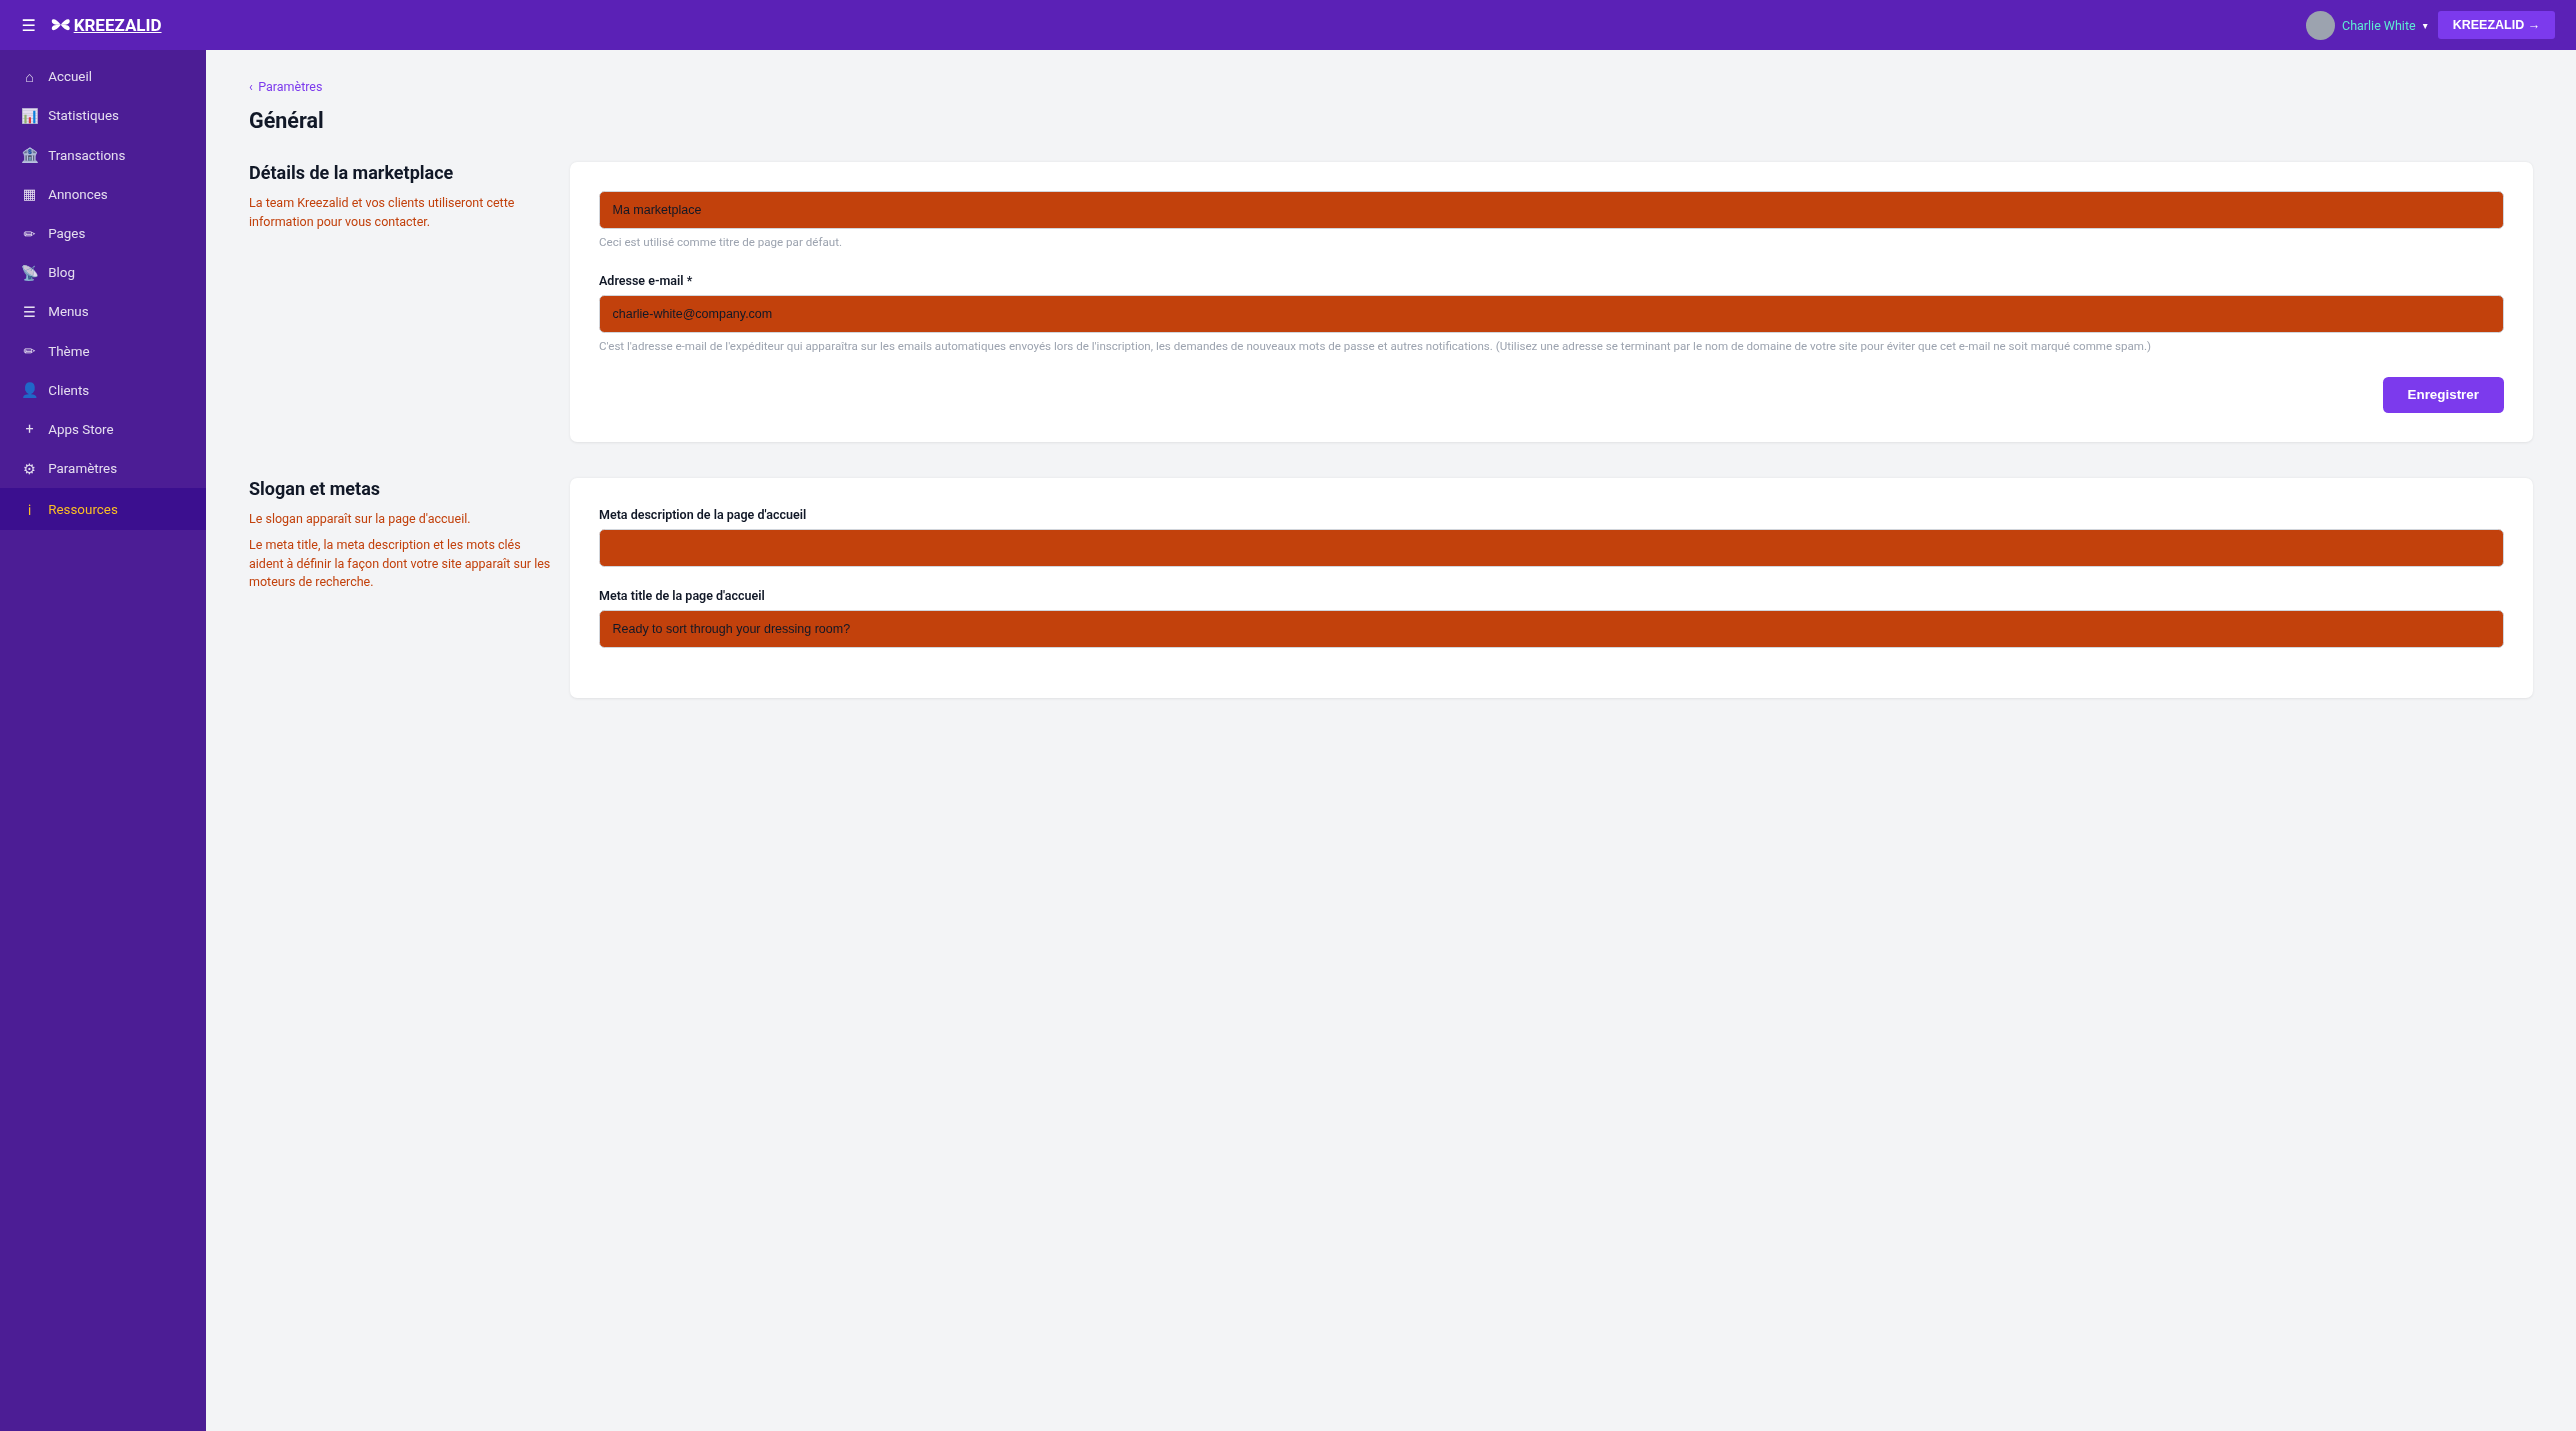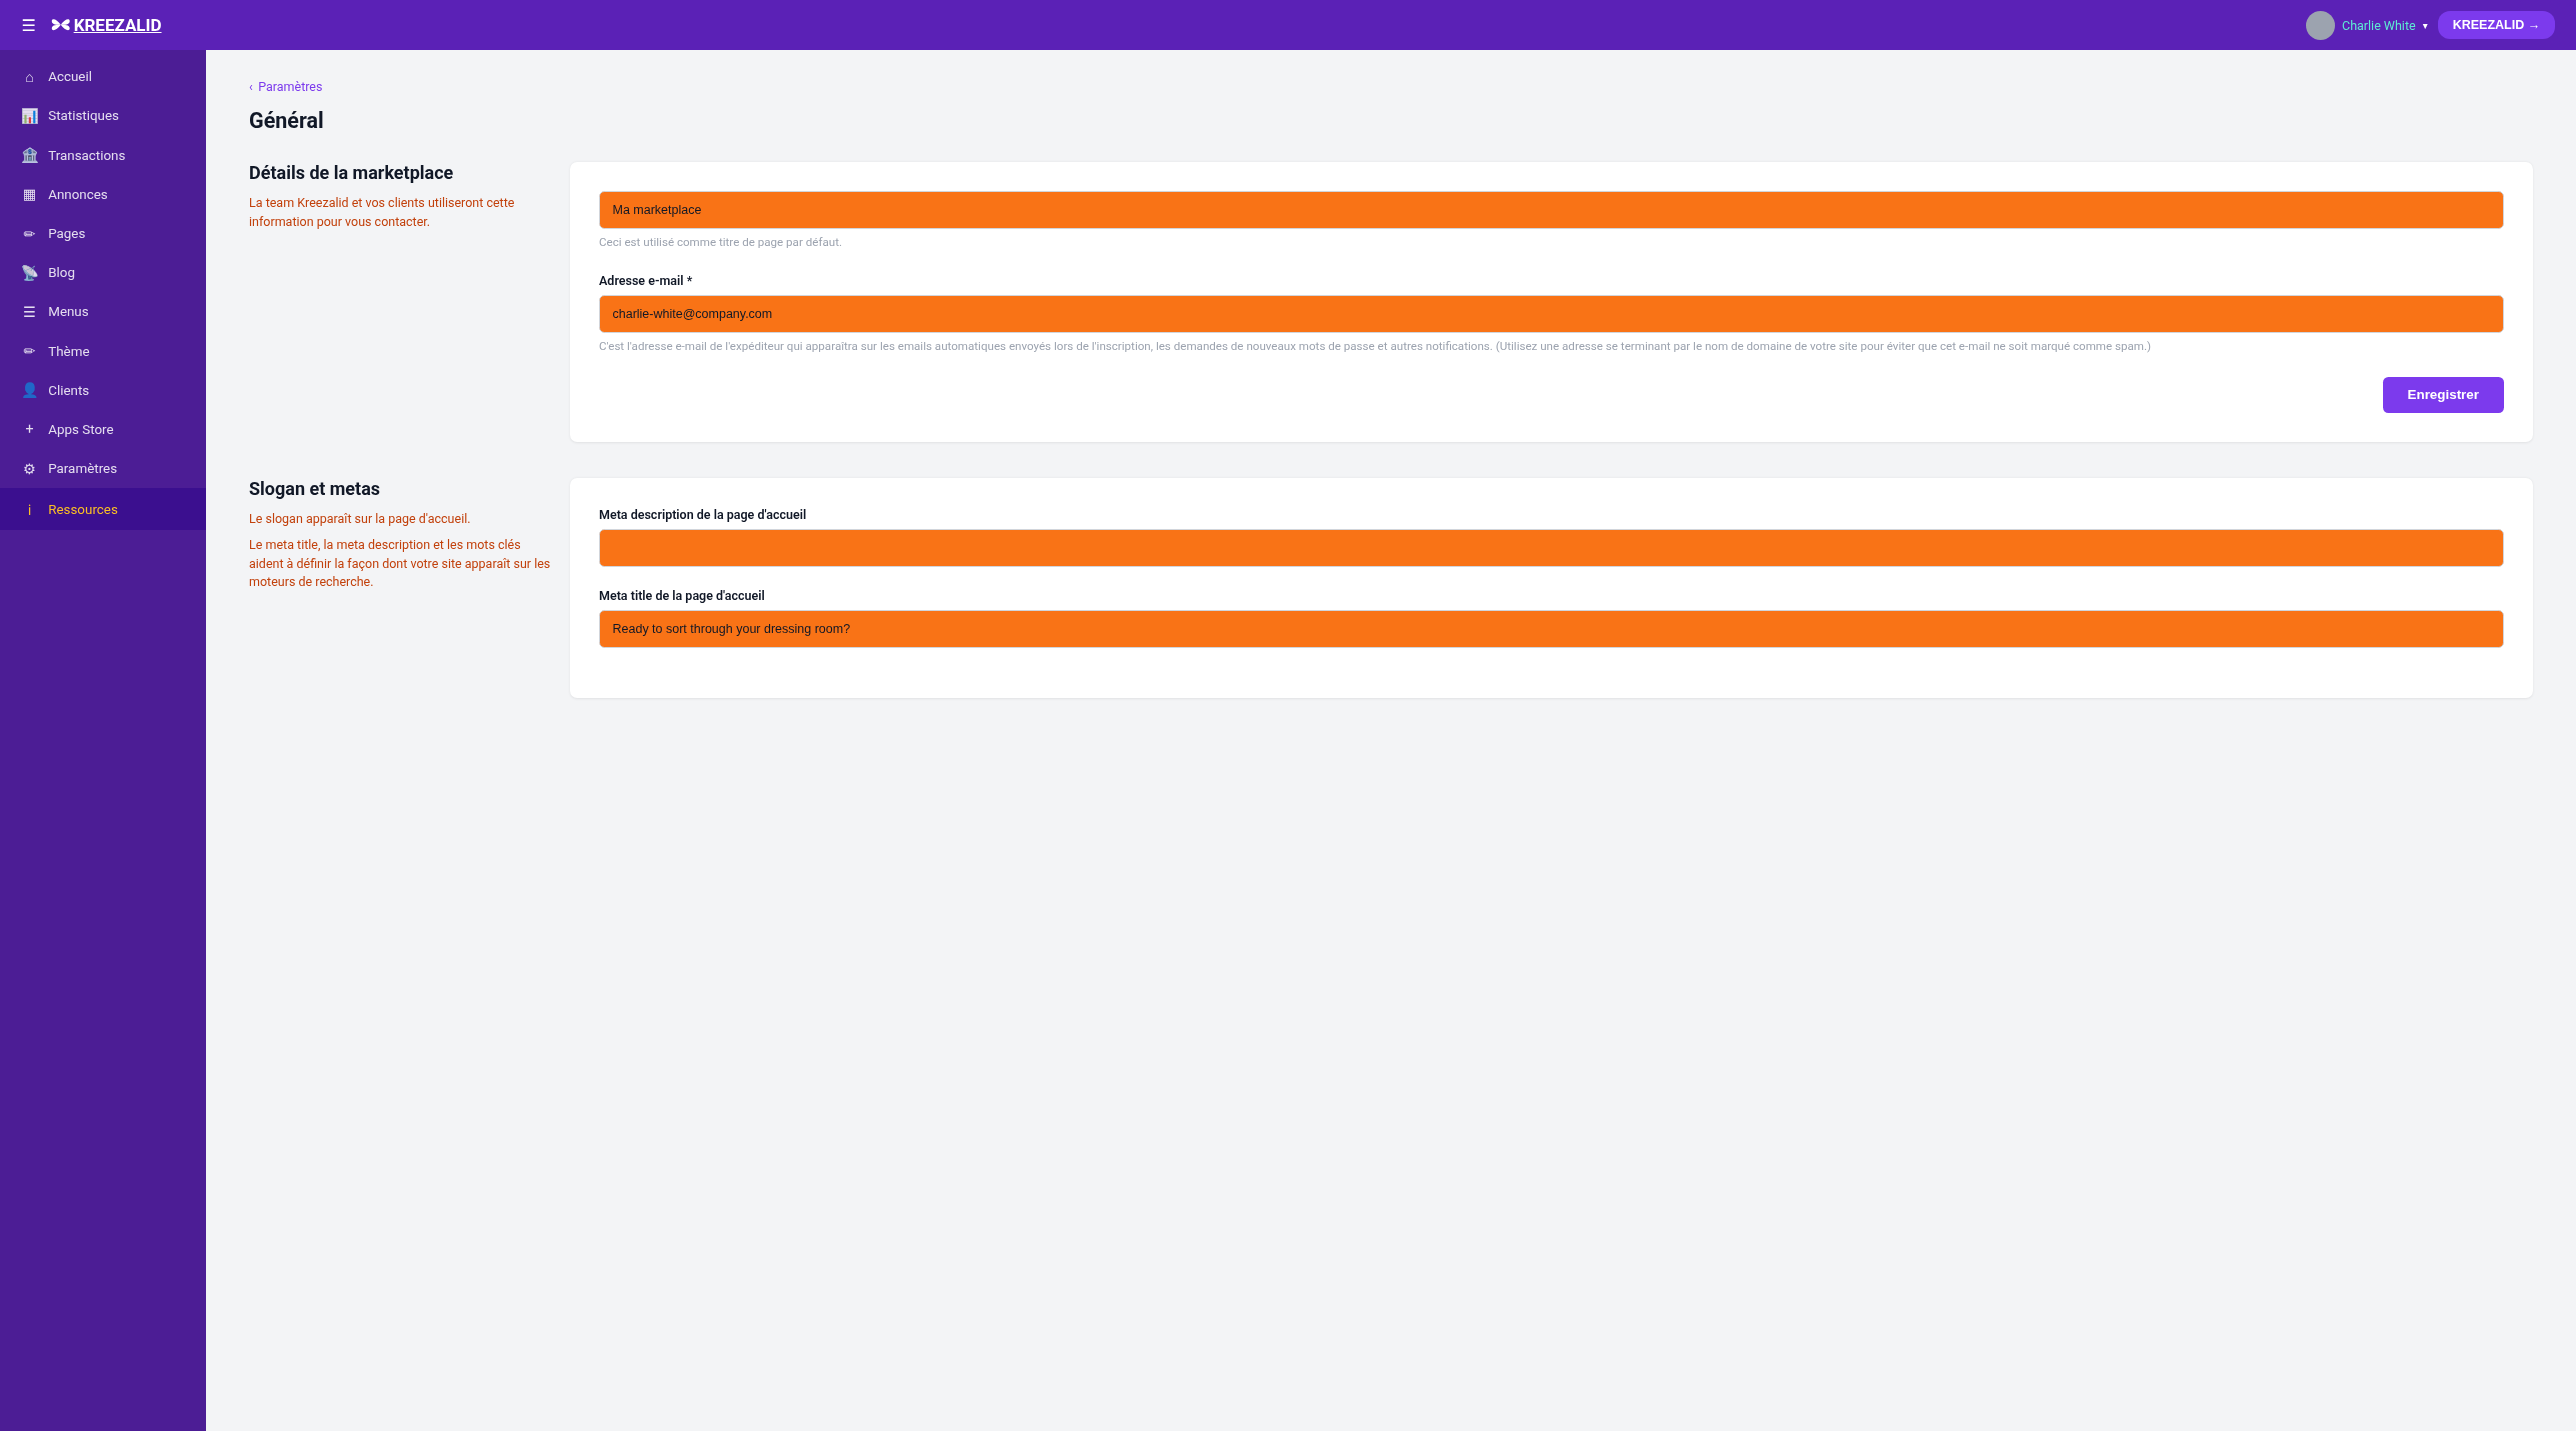--- a/index.html
+++ b/index.html
@@ -18,21 +18,21 @@
     .topnav-left { display: flex; align-items: center; gap: 14.3px; }
     .topnav-logo { display: flex; align-items: center; gap: 2px; color: white; font-weight: bold; font-size: 17px; text-decoration: underline; }
     .topnav-right { display: flex; align-items: center; gap: 10.7px; }
     .user-info { display: flex; align-items: center; gap: 7.2px; color: #5eead4; font-size: 12.5px; cursor: pointer; }
     .user-avatar { width: 29px; height: 29px; border-radius: 50%; background: #9ca3af; }
     .kreezalid-btn {
       background: #7c3aed;
       color: white;
       border: none;
       padding: 7.2px 14.3px;
-      border-radius: 12px;
+      border-radius: 3px;
       font-size: 12.5px;
       font-weight: 600;
       cursor: pointer;
       display: flex;
       align-items: center;
       gap: 7.2px;
       text-align: center;
     }
     .hamburger-icon { color: white; font-size: 16px; cursor: pointer; }
 
@@ -122,21 +122,21 @@
       color: #111827;
       margin-bottom: 7.2px;
     }
     .form-input {
       width: 100%;
       border: 0.9px solid #d1d5db;
       border-radius: 5.4px;
       padding: 10.7px 12.5px;
       font-size: 12.5px;
       color: #111827;
-      background: #f97316;
+      background: #c2410c;
       outline: none;
     }
     .form-hint {
       font-size: 11.6px;
       color: #9ca3af;
       margin-top: 5.4px;
       line-height: 1.5;
     }
 
     .form-actions { display: flex; justify-content: flex-end; margin-top: 7.2px; }

